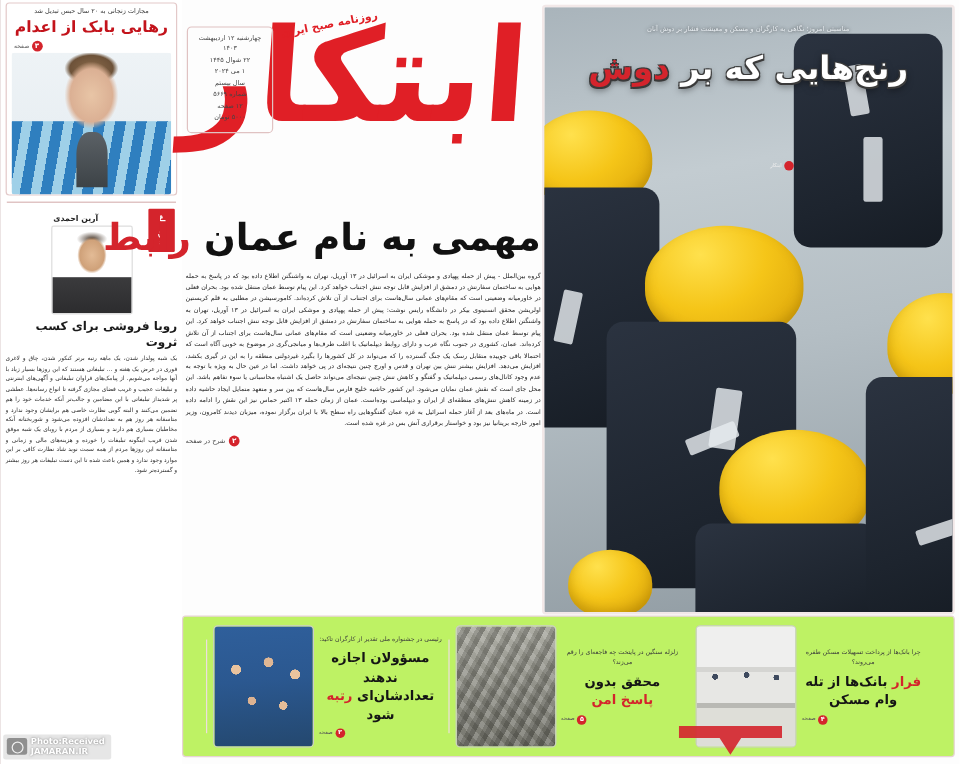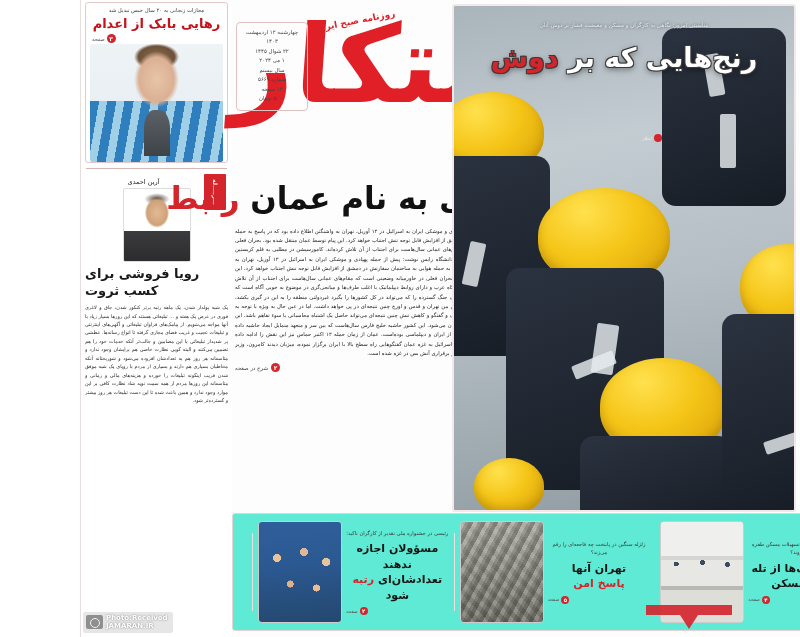--- a/index.html
+++ b/index.html
@@ -5,21 +5,21 @@
 <style>
   * { box-sizing: border-box; margin: 0; padding: 0; }
   html, body {
     width: 800px; height: 637px;
     font-family: "DejaVu Sans", "Liberation Sans", sans-serif;
     background: #ffffff;
     overflow: hidden;
   }
   #page {
     position: relative;
-    width: 720px; height: 637px;
+    width: 800px; height: 637px;
     background: #fdfdfd;
     margin-left: 28px;
   }
 
   
   .left-col {
     position: absolute;
     left: 0; top: 0;
     width: 152px; height: 637px;
     background: #ffffff;
@@ -81,38 +81,38 @@
   .op-tag {
     position: absolute; right: 2px; top: 0;
     background: #d4242c; color: #fff;
     width: 22px; height: 36px;
     font-size: 6px; font-weight: bold;
     writing-mode: vertical-rl; text-orientation: mixed;
     display: flex; align-items: center; justify-content: center;
     border-radius: 1px;
   }
   .op-author {
-    font-size: 6.5px; font-weight: normal; color: #222;
+    font-size: 6.5px; font-weight: bold; color: #222;
     text-align: center; margin: 2px 26px 2px 0;
   }
   .op-photo {
     width: 68px; height: 74px; margin: 0 auto;
     border-radius: 2px;
     background:
       radial-gradient(ellipse 17px 21px at 50% 33%, #e3bb96 0%, #cfa179 60%, rgba(207,161,121,0) 72%),
       radial-gradient(ellipse 17px 8px at 50% 14%, #4a3a2d 0%, rgba(74,58,45,0) 75%),
       linear-gradient(#3b3b3d 0%, #2c2c2e 100%);
     background-repeat: no-repeat;
     background-position: 50% 30%, 50% 15%, 0 100%;
     background-size: 100% 100%, 100% 100%, 100% 42%;
     border: 1px solid #ddd;
   }
   .op-head {
-    font-size: 13px; font-weight: bold; color: #1a1a1a;
-    text-align: left; margin-top: 4px; line-height: 1.3;
+    font-size: 10px; font-weight: bold; color: #1a1a1a;
+    text-align: right; margin-top: 4px; line-height: 1.3;
   }
   .op-body {
     font-size: 4.9px; color: #2b2b2b; line-height: 1.72;
     text-align: justify; margin-top: 3px; direction: rtl;
     max-height: 268px; overflow: hidden;
   }
 
   .watermark {
     position: absolute; left: 2px; bottom: 4px;
     display: flex; align-items: center; gap: 3px;
@@ -239,21 +239,21 @@
     width: 8px; height: 8px; border-radius: 50%; background: #d4242c;
   }
   .hero-badge .t { font-size: 4.4px; color: #eee; direction: rtl; }
 
   
   .bottom-strip {
     position: absolute; left: 152px; bottom: 6px;
     width: 644px; height: 118px;
     border: 1px solid #e7d3d3; border-radius: 3px;
     display: flex; flex-direction: row-reverse;
-    padding: 19px; gap: 0; background: #5eead4;
+    padding: 19px; gap: 0; background: #bef264;
   }
   .bcell {
     flex: 1; display: flex; flex-direction: row-reverse;
     align-items: center; gap: 4px; padding: 2px 5px;
     border-left: 1px solid #eddede;
   }
   .bcell:last-child { border-left: none; }
   .bthumb {
     width: 84px; height: 102px; flex: none;
     border: 1px solid #ccc; border-radius: 4px; overflow: hidden;
@@ -437,21 +437,21 @@
       </div>
     </div>
 
     <div class="bcell">
       <div class="bthumb">
         <div class="thumb-rubble"></div>
       </div>
       <div class="btext">
         <div class="bkick">زلزله سنگین در پایتخت چه فاجعه‌ای را رقم می‌زند؟</div>
         <div class="bhead">
-          <span>تهران آنها</span><br>
+          <span>محقق بدون</span><br>
           <span class="hl">پاسخ امن</span>
         </div>
         <div class="bpage">
           <span class="badge-sm">۵</span>
           <span class="lbl">صفحه</span>
         </div>
       </div>
     </div>
 
     <div class="bcell">

